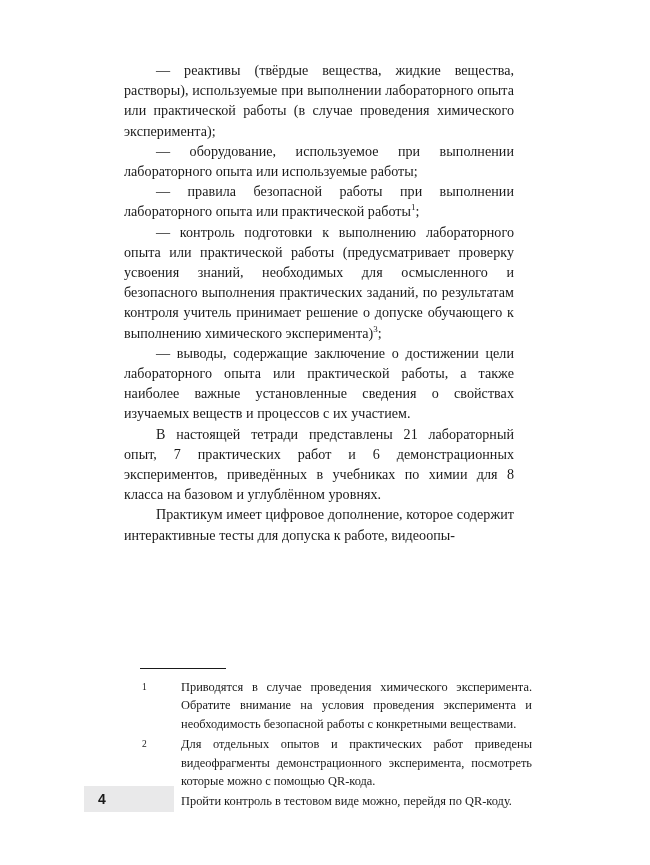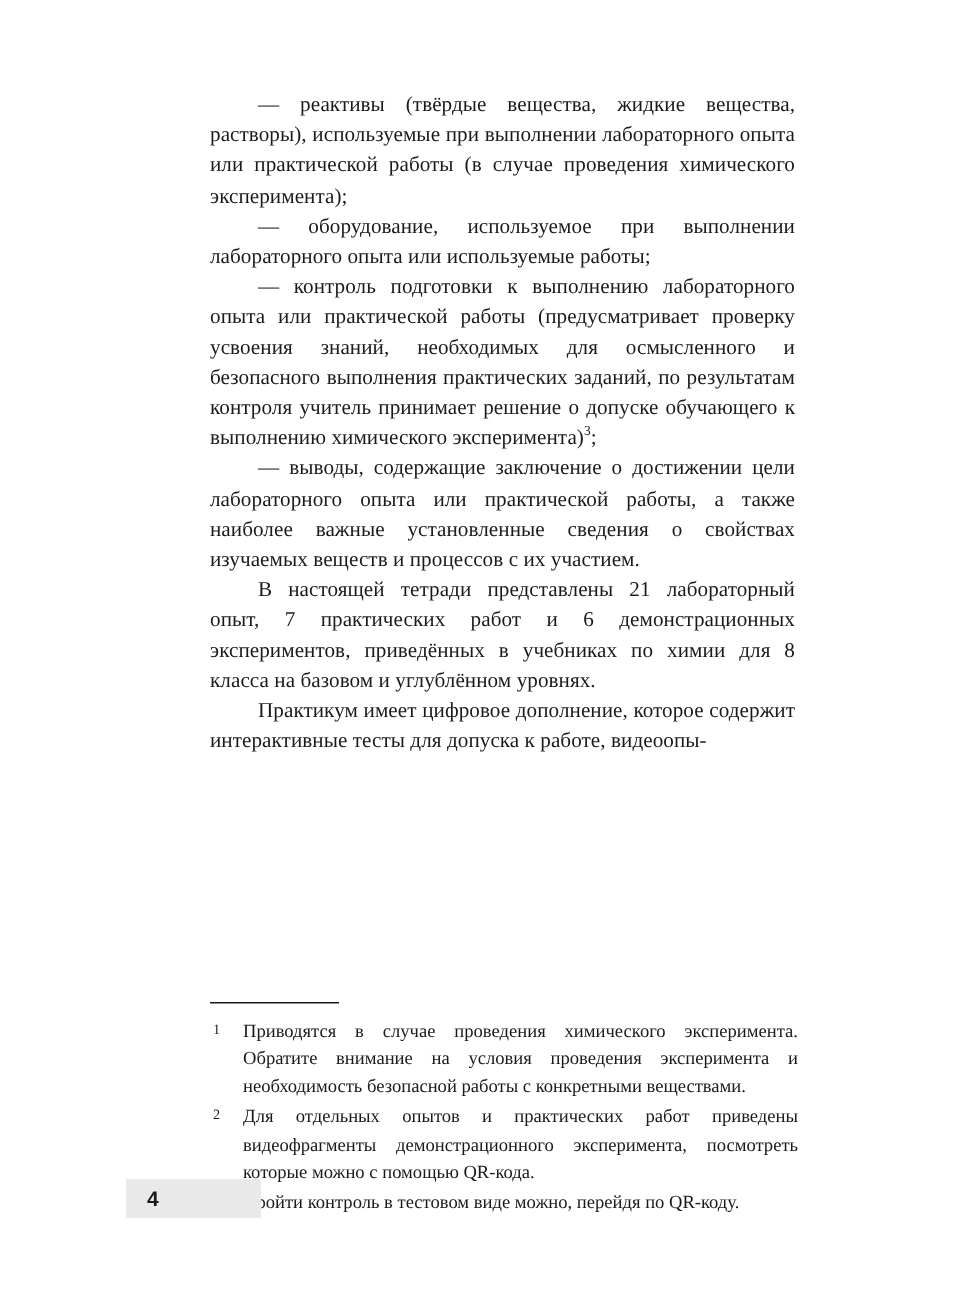--- a/index.html
+++ b/index.html
@@ -15,21 +15,21 @@
     overflow: hidden;
   }
   .page {
     position: relative;
     width: 650px;
     height: 865px;
     box-sizing: border-box;
   }
   .body-block {
     position: absolute;
-    left: 140px;
+    left: 124px;
     top: 60px;
     width: 390px;
   }
   p.para {
     margin: 0;
     text-indent: 32px;
     text-align: justify;
     font-size: 14.1px;
     line-height: 20.2px;
     letter-spacing: 0.04px;
@@ -65,20 +65,21 @@
     padding-top: 0px;
     text-align: left;
     padding-left: 2px;
     box-sizing: border-box;
   }
   .fn-text {
     flex: 1;
     font-size: 12.4px;
     line-height: 18.4px;
     text-align: justify;
+    margin-left: 19px;
   }
   .page-number-wrap {
     position: absolute;
     left: 84px;
     top: 786px;
     width: 90px;
     height: 26px;
     background: #e9e9ea;
     display: flex;
     align-items: center;
@@ -96,20 +97,21 @@
 <body>
 
 <div class="page">
 
   <div class="body-block">
 
     <p class="para">— реактивы (твёрдые вещества, жидкие вещества, растворы), используемые при выполнении лабораторного опыта или практической работы (в случае проведения химического эксперимента);</p>
 
     <p class="para">— оборудование, используемое при выполнении лабораторного опыта или используемые работы;</p>
 
+    <p class="para"><span>— правила безопасной работы при выполнении лабораторного опыта или практической работы</span><sup>1</sup><span>;</span></p>
 
 
     <p class="para"><span>— контроль подготовки к выполнению лабораторного опыта или практической работы (предусматривает проверку усвоения знаний, необходимых для осмысленного и безопасного выполнения практических заданий, по результатам контроля учитель принимает решение о допуске обучающего к выполнению химического эксперимента)</span><sup>3</sup><span>;</span></p>
 
 
     <p class="para">— выводы, содержащие заключение о достижении цели лабораторного опыта или практической работы, а также наиболее важные установленные сведения о свойствах изучаемых веществ и процессов с их участием.</p>
 
 
     <p class="para">В настоящей тетради представлены 21 лабораторный опыт, 7 практических работ и 6 демонстрационных экспериментов, приведённых в учебниках по химии для 8 класса на базовом и углублённом уровнях.</p>
 

